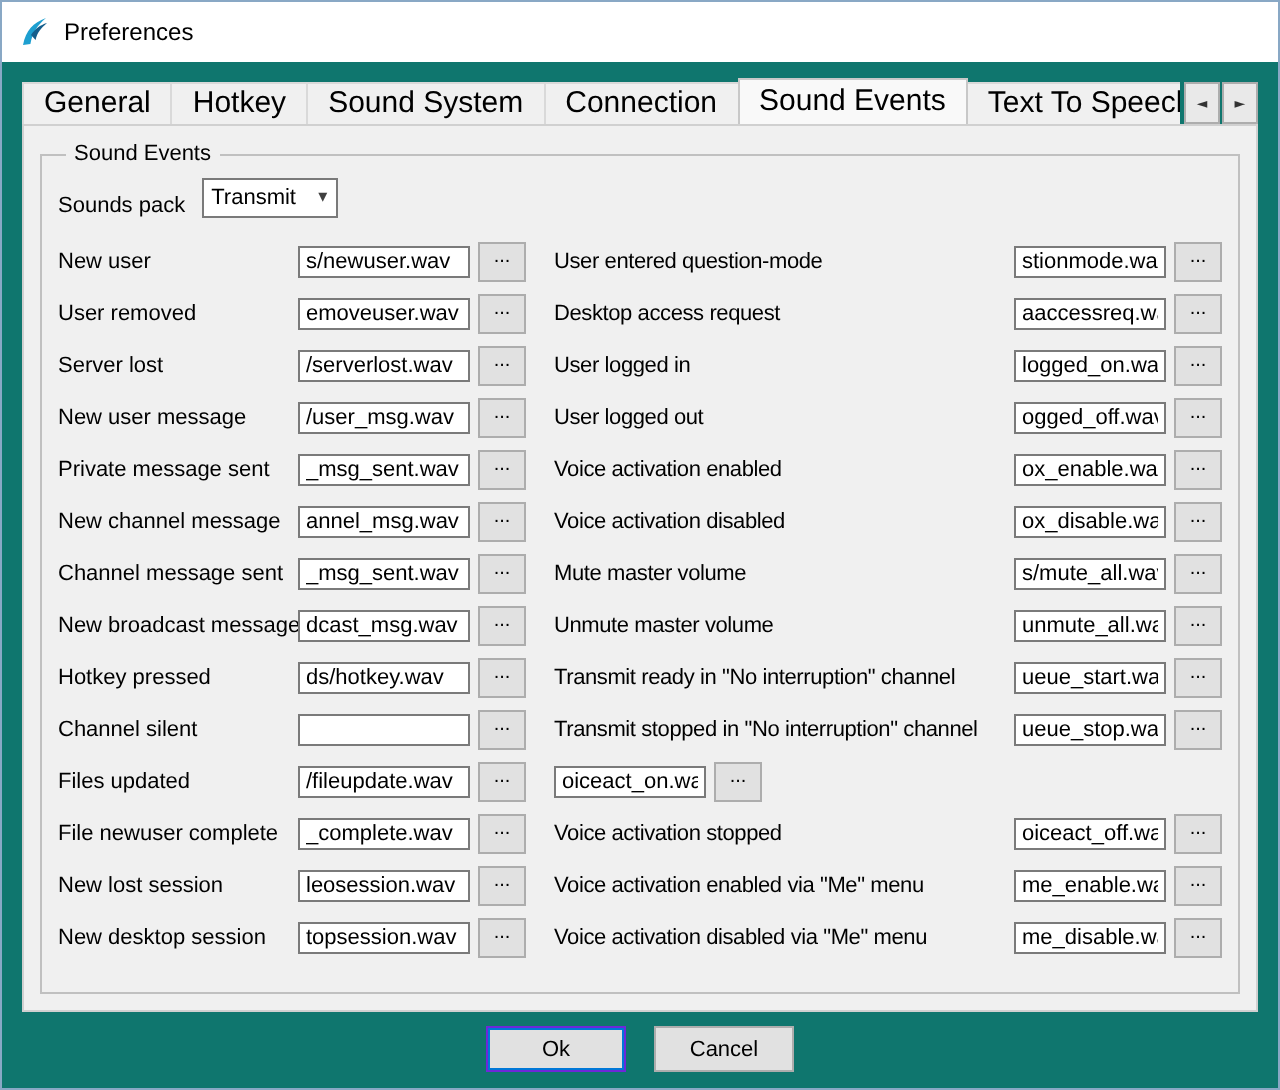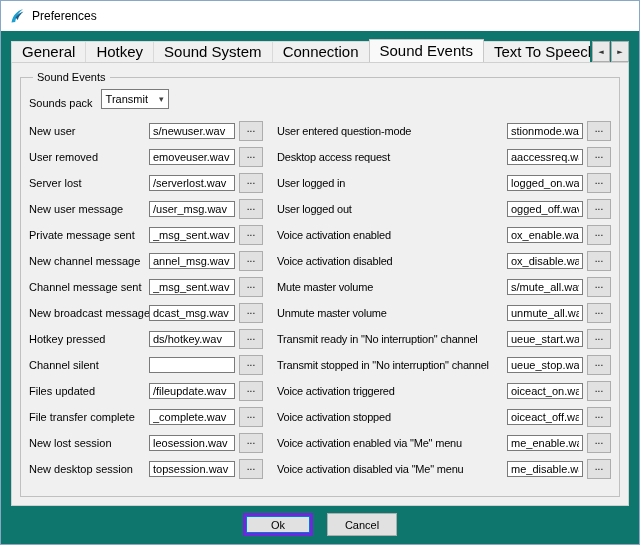--- a/index.html
+++ b/index.html
@@ -26,21 +26,21 @@
   .grid { display:flex; justify-content:space-between; }
   .col { display:flex; flex-direction:column; gap:6px; }
   .row { display:flex; align-items:center; height:20px; }
   .lbl { font-size:11px; width:120px; flex:0 0 auto; white-space:nowrap; }
   .col.right .lbl { width:230px; letter-spacing:-0.2px; }
   .txt { width:86px; height:16px; box-sizing:border-box; border:1px solid #7a7a7a; font-size:11px; font-family:"Liberation Sans", sans-serif; padding:0 3px; background:#fff; }
   .col.right .txt { width:76px; }
   .browse { width:24px; height:20px; margin-left:4px; border:1px solid #adadad; background:#e1e1e1; font-size:10px; line-height:1; padding:0 0 4px 0; box-sizing:border-box; }
   .footer { display:flex; justify-content:center; gap:14px; padding:7px 0; }
   .btn { min-width:70px; height:23px; font-size:11px; font-family:"Liberation Sans", sans-serif; background:#e1e1e1; border:1px solid #adadad; box-sizing:border-box; }
-  .btn.ok { border:3px solid #6d28d9; box-shadow: inset 0 0 0 1px #0078d7; }
+  .btn.ok { border:1px solid #6d28d9; box-shadow: inset 0 0 0 1px #0078d7; }
 </style>
 </head>
 <body>
 
 <div class="window">
   <div class="titlebar">
     <span class="appicon">
       <svg viewBox="0 0 16 16" width="16" height="16">
           <path d="M2.5 14.5 C4 7, 7.5 3.5, 14 1 C9.5 4.8, 7.3 8.2, 6.2 14 Z" fill="#1d9fd0"></path>
           <path d="M6.5 9.5 C8.5 6.5, 11 4.5, 14.5 3.5 C11.5 6, 9.5 8.5, 8.8 12 Z" fill="#155e8c"></path>
@@ -126,21 +126,21 @@
                 <span class="lbl">Channel silent</span>
                 <input class="txt" type="text" value="" style="">
                 <button class="browse">...</button>
               </div>
             <div class="row">
                 <span class="lbl">Files updated</span>
                 <input class="txt" type="text" value="/fileupdate.wav" style="">
                 <button class="browse">...</button>
               </div>
             <div class="row">
-                <span class="lbl">File transfer complete</span>
+                <span class="lbl">File newuser complete</span>
                 <input class="txt" type="text" value="_complete.wav" style="">
                 <button class="browse">...</button>
               </div>
             <div class="row">
                 <span class="lbl">New lost session</span>
                 <input class="txt" type="text" value="leosession.wav" style="">
                 <button class="browse">...</button>
               </div>
             <div class="row">
                 <span class="lbl">New desktop session</span>
@@ -193,21 +193,20 @@
                 <span class="lbl">Transmit ready in "No interruption" channel</span>
                 <input class="txt" type="text" value="ueue_start.wav" style="">
                 <button class="browse">...</button>
               </div>
             <div class="row">
                 <span class="lbl">Transmit stopped in "No interruption" channel</span>
                 <input class="txt" type="text" value="ueue_stop.wav" style="">
                 <button class="browse">...</button>
               </div>
             <div class="row">
-                <span class="lbl">Voice activation triggered</span>
                 <input class="txt" type="text" value="oiceact_on.wav" style="">
                 <button class="browse">...</button>
               </div>
             <div class="row">
                 <span class="lbl">Voice activation stopped</span>
                 <input class="txt" type="text" value="oiceact_off.wav" style="">
                 <button class="browse">...</button>
               </div>
             <div class="row">
                 <span class="lbl">Voice activation enabled via "Me" menu</span>

